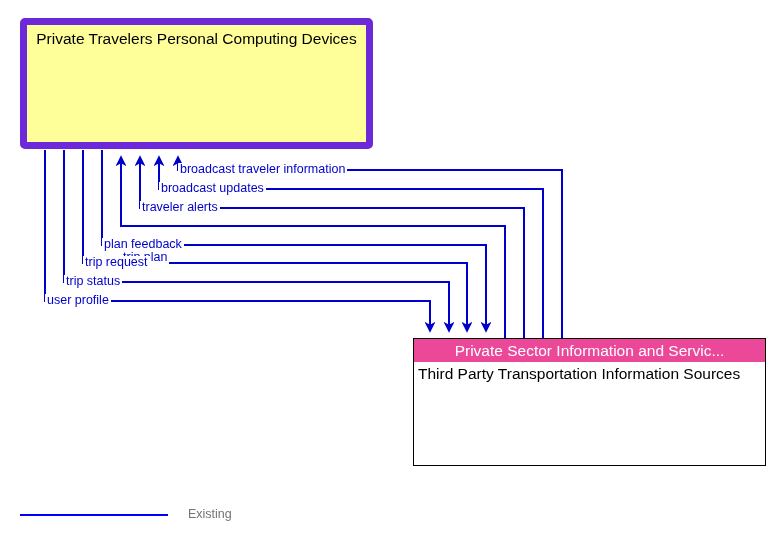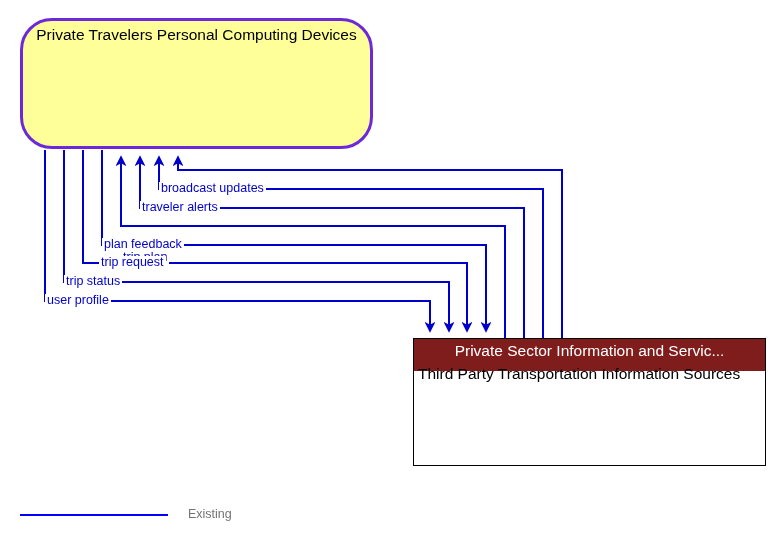--- a/index.html
+++ b/index.html
@@ -29,22 +29,22 @@
   }
 
   
   .node-round {
     position: absolute;
     left: 20px;
     top: 18px;
     width: 353px;
     height: 131px;
     background: #ffff99;
-    border: 3px solid #6d28d9;
-    border-radius: 32px;
+    border: 7px solid #6d28d9;
+    border-radius: 5px;
     box-sizing: border-box;
   }
   .node-round-title {
     position: absolute;
     left: 0;
     top: 4px;
     width: 100%;
     text-align: center;
     font-size: 15.5px;
     line-height: 20px;
@@ -62,22 +62,22 @@
     height: 128px;
     background: #ffffff;
     border: 1px solid #000000;
     box-sizing: border-box;
   }
   .node-rect-header {
     position: absolute;
     left: 0;
     top: 0;
     width: 100%;
-    height: 32px;
-    background: #7f1d1d;
+    height: 23px;
+    background: #ec4899;
     color: #ffffff;
     font-size: 15.5px;
     line-height: 23px;
     text-align: center;
     overflow: hidden;
     white-space: nowrap;
     box-sizing: border-box;
   }
   .node-rect-body {
     position: absolute;
@@ -152,30 +152,31 @@
 
   <div class="node-round">
     <div class="node-round-title">Private Travelers Personal Computing Devices</div>
   </div>
 
   <div class="node-rect">
     <div class="node-rect-header">Private Sector Information and Servic...</div>
     <div class="node-rect-body">Third Party Transportation Information Sources</div>
   </div>
 
+  <div class="flow-label" style="left:178px; top:163px;">broadcast traveler information</div>
 
   <div class="flow-label" style="left:159px; top:182px;">broadcast updates</div>
 
   <div class="flow-label" style="left:140px; top:201px;">traveler alerts</div>
 
   <div class="flow-label" style="left:121px; top:219px;margin-top:32px;">trip plan</div>
 
   <div class="flow-label" style="left:102px; top:238px;">plan feedback</div>
 
-  <div class="flow-label" style="left:83px; top:256px;margin-left:16px;">trip request</div>
+  <div class="flow-label" style="left:83px; top:256px;">trip request</div>
 
   <div class="flow-label" style="left:64px; top:275px;">trip status</div>
 
   <div class="flow-label" style="left:45px; top:294px;">user profile</div>
 
   <div class="legend-label">Existing</div>
 
 </div>
 
 </body></html>

